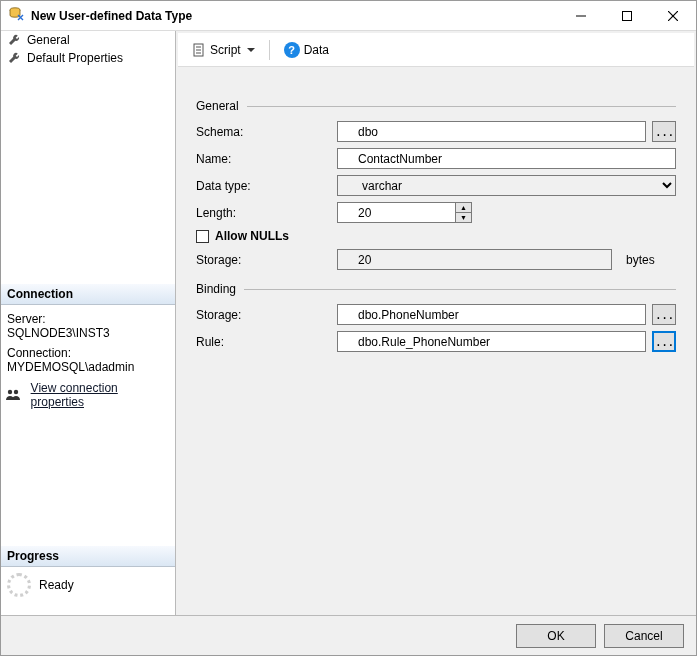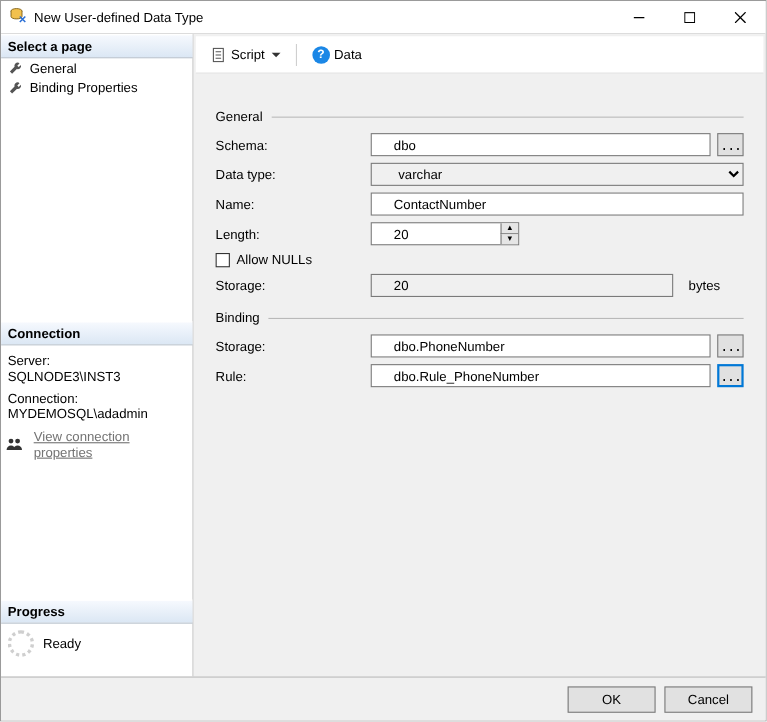--- a/index.html
+++ b/index.html
@@ -9,21 +9,21 @@
     border: 1px solid #9a9a9a;
     background: #ffffff;
     display: flex; flex-direction: column;
   }
   
   .titlebar {
     height: 30px; display: flex; align-items: center;
     background: #ffffff; border-bottom: 1px solid #dcdcdc;
     padding-left: 8px;
   }
-  .titlebar .title { margin-left: 6px; }
+  .titlebar .title { margin-left: 6px; font-weight: bold; }
   .titlebar .spacer { flex: 1; }
   .titlebar .winbtn {
     width: 46px; height: 30px; display: flex; align-items: center; justify-content: center;
   }
   .titlebar .winbtn svg { display: block; }
   
   .body { flex: 1; display: flex; min-height: 0; }
   .sidebar {
     width: 175px; border-right: 1px solid #b9b9b9;
     background: #ffffff; display: flex; flex-direction: column;
@@ -34,21 +34,21 @@
     font-weight: bold; padding: 3px 6px;
   }
   .page-item {
     display: flex; align-items: center; gap: 6px; padding: 2px 6px;
   }
   .page-item svg { flex: 0 0 auto; }
   .sidebar .grow { flex: 1; }
   .conn-block { padding: 1px 6px; }
   .conn-label { margin-top: 6px; }
   .link {
-    color: #737373; text-decoration: underline; cursor: pointer;
+    color: #0f172a; text-decoration: underline; cursor: pointer;
     display: inline-block; margin-left: 6px;
   }
   .conn-props { display: flex; align-items: center; gap: 4px; padding: 6px 4px; }
   .progress-row { display: flex; align-items: center; gap: 8px; padding: 6px; }
   .spinner {
     width: 24px; height: 24px; border: 3px dotted #cfcfcf; border-radius: 50%;
   }
   
   .rightpane { flex: 1; display: flex; flex-direction: column; background: #f0f0f0; }
   .toolbar {
@@ -90,21 +90,21 @@
     flex: 1; background: #e5e5e5; border-left: 1px solid #7a7a7a;
     display: flex; align-items: center; justify-content: center; font-size: 7px;
   }
   .spin-buttons div:first-child { border-bottom: 1px solid #7a7a7a; }
   .browse-btn {
     width: 26px; height: 21px; border: 1px solid #7a7a7a; background: #e1e1e1;
     display: flex; align-items: center; justify-content: center;
     font-family: monospace; letter-spacing: -1px;
   }
   .browse-btn.focused { border: 2px solid #0078d7; }
-  .checkbox-row { display: flex; align-items: center; gap: 6px; margin: 6px 0 6px 0; }
+  .checkbox-row { display: flex; align-items: center; gap: 6px; margin: 6px 0 6px 0; font-weight: bold; }
   .checkbox-row .box { width: 13px; height: 13px; border: 1px solid #333; background: #fff; }
   .unit { margin-left: 8px; width: 50px; }
   
   .footer {
     height: 40px; border-top: 1px solid #b9b9b9; background: #f0f0f0;
     display: flex; align-items: center; justify-content: flex-end; gap: 8px; padding: 12px 12px;
   }
   .footer button {
     width: 80px; height: 24px; border: 1px solid #7a7a7a; background: #e1e1e1;
   }
@@ -138,32 +138,31 @@
       <svg width="10" height="10">
           <line x1="0" y1="0" x2="10" y2="10" stroke="#000" stroke-width="1.2"></line>
           <line x1="10" y1="0" x2="0" y2="10" stroke="#000" stroke-width="1.2"></line>
         </svg>
     </div>
   </div>
 
   <div class="body">
 
     <div class="sidebar">
-      <div class="section-header">Select a page</div>
       <div class="page-item">
         <svg width="14" height="14">
             <path d="M10 2a3 3 0 0 0-3.8 3.7L2 10l2 2 4.3-4.2A3 3 0 0 0 12 4l-2 2-1.3-1.3 2-2z" fill="#555"></path>
           </svg>
         <span>General</span>
       </div>
       <div class="page-item">
         <svg width="14" height="14">
             <path d="M10 2a3 3 0 0 0-3.8 3.7L2 10l2 2 4.3-4.2A3 3 0 0 0 12 4l-2 2-1.3-1.3 2-2z" fill="#555"></path>
           </svg>
-        <span>Binding Properties</span>
+        <span>Default Properties</span>
       </div>
 
       <div class="grow"></div>
 
       <div class="section-header">Connection</div>
       <div class="conn-block">
         <div class="conn-label">Server:</div>
         <div>SQLNODE3\INST3</div>
         <div class="conn-label">Connection:</div>
         <div>MYDEMOSQL\adadmin</div>
@@ -216,32 +215,32 @@
 
         <div class="form-row">
           <div class="lbl">Schema:</div>
           <div class="ctrl">
             <input type="text" value="dbo" style="">
             <div class="browse-btn">...</div>
           </div>
         </div>
 
         <div class="form-row">
+          <div class="lbl">Name:</div>
+          <div class="ctrl">
+            <input type="text" value="ContactNumber" style="">
+          </div>
+        </div>
+
+        <div class="form-row">
           <div class="lbl">Data type:</div>
           <div class="ctrl">
             <select>
               <option>varchar</option>
             </select>
-          </div>
-        </div>
-
-        <div class="form-row">
-          <div class="lbl">Name:</div>
-          <div class="ctrl">
-            <input type="text" value="ContactNumber" style="">
           </div>
         </div>
 
         <div class="form-row">
           <div class="lbl">Length:</div>
           <div class="ctrl">
             <div class="len-input">
               <input type="text" value="20" style="">
               <div class="spin-buttons">
                 <div>▲</div>

